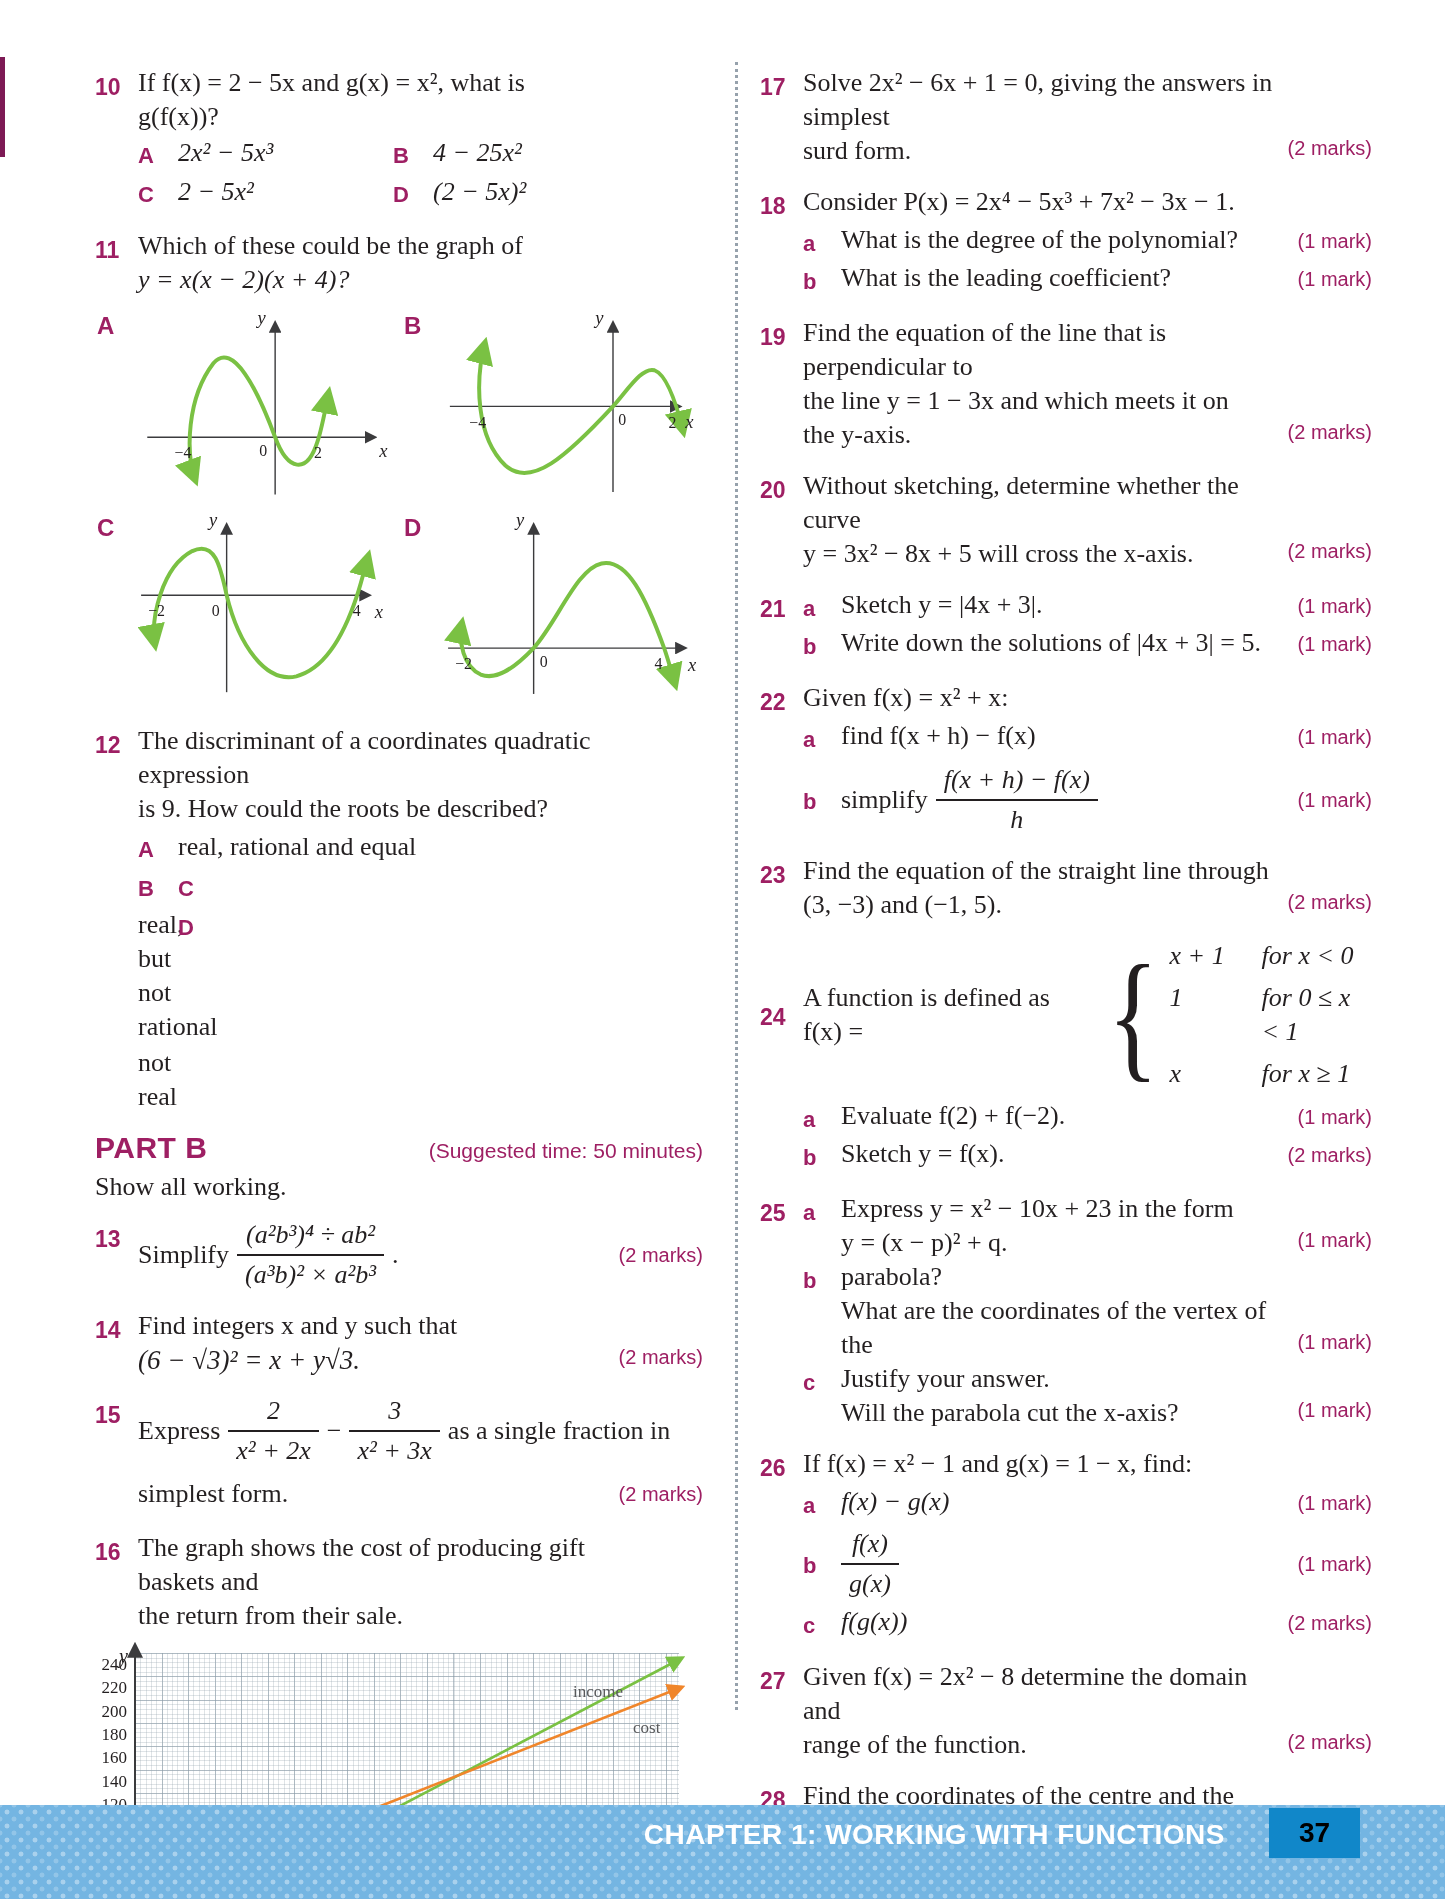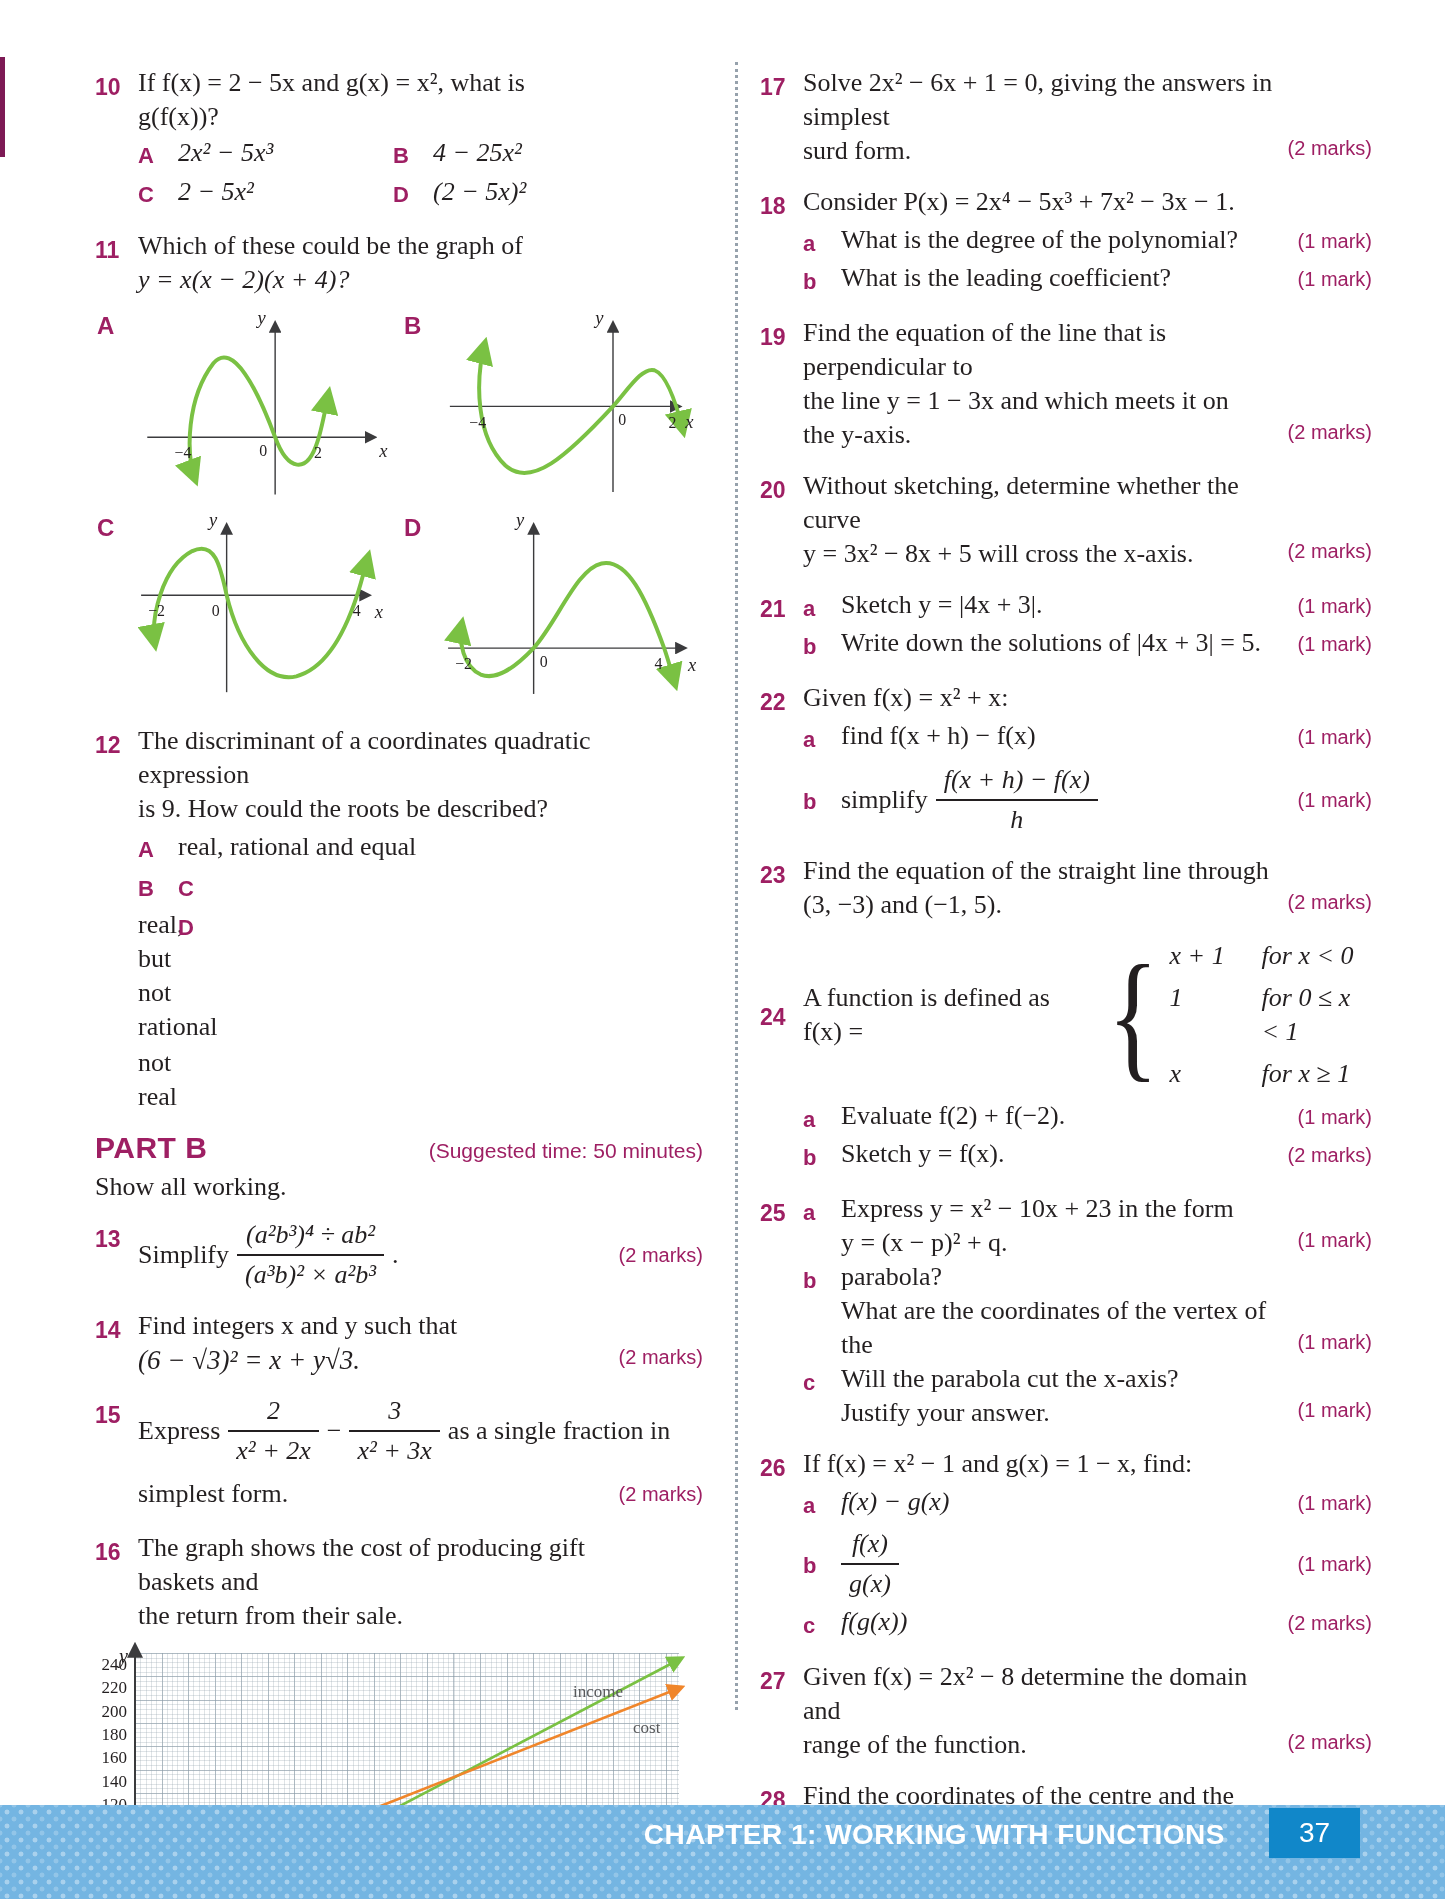--- a/index.html
+++ b/index.html
@@ -69,22 +69,22 @@
       radial-gradient(circle, rgba(255,255,255,.22) 2.1px, transparent 2.8px);
     background-size:14px 14px,14px 14px;
     background-position:0 0,7px 7px;
   }
   .footer-title{
     position:absolute;right:220px;top:14px;color:#ffffff;
     font-family:"Liberation Sans",sans-serif;font-weight:bold;font-size:28px;letter-spacing:.5px;
   }
   .page-box{
     position:absolute;right:85px;top:3px;width:91px;height:50px;background:#1187c9;
-    display:flex;align-items:center;justify-content:center;color:#ffffff;
-    font-family:"Liberation Sans",sans-serif;font-weight:normal;font-size:28px;
+    display:flex;align-items:center;justify-content:center;color:#000000;
+    font-family:"Liberation Sans",sans-serif;font-weight:bold;font-size:28px;
   }
   .l2{display:block;}
 </style>
 </head>
 <body>
 
 <div class="bleed-tab"></div>
 <div class="divider"></div>
 
 <div class="col col-left">
@@ -495,22 +495,22 @@
       <div class="text">
         <span class="l2">parabola?</span>
         <span class="l2">What are the coordinates of the vertex of the</span>
       </div>
       <span class="marks">(1 mark)</span>
     </div>
     <div class="row">
       <span class="num"></span>
       <span class="letter">c</span>
       <div class="text">
+        <span class="l2">Justify your answer.</span>
         <span class="l2">Will the parabola cut the x-axis?</span>
-        <span class="l2">Justify your answer.</span>
       </div>
       <span class="marks">(1 mark)</span>
     </div>
   </div>
 
   <div class="q">
     <div class="row">
       <span class="num">26</span>
       <div class="text no-letter">If f(x) = x² − 1 and g(x) = 1 − x, find:</div>
     </div>

